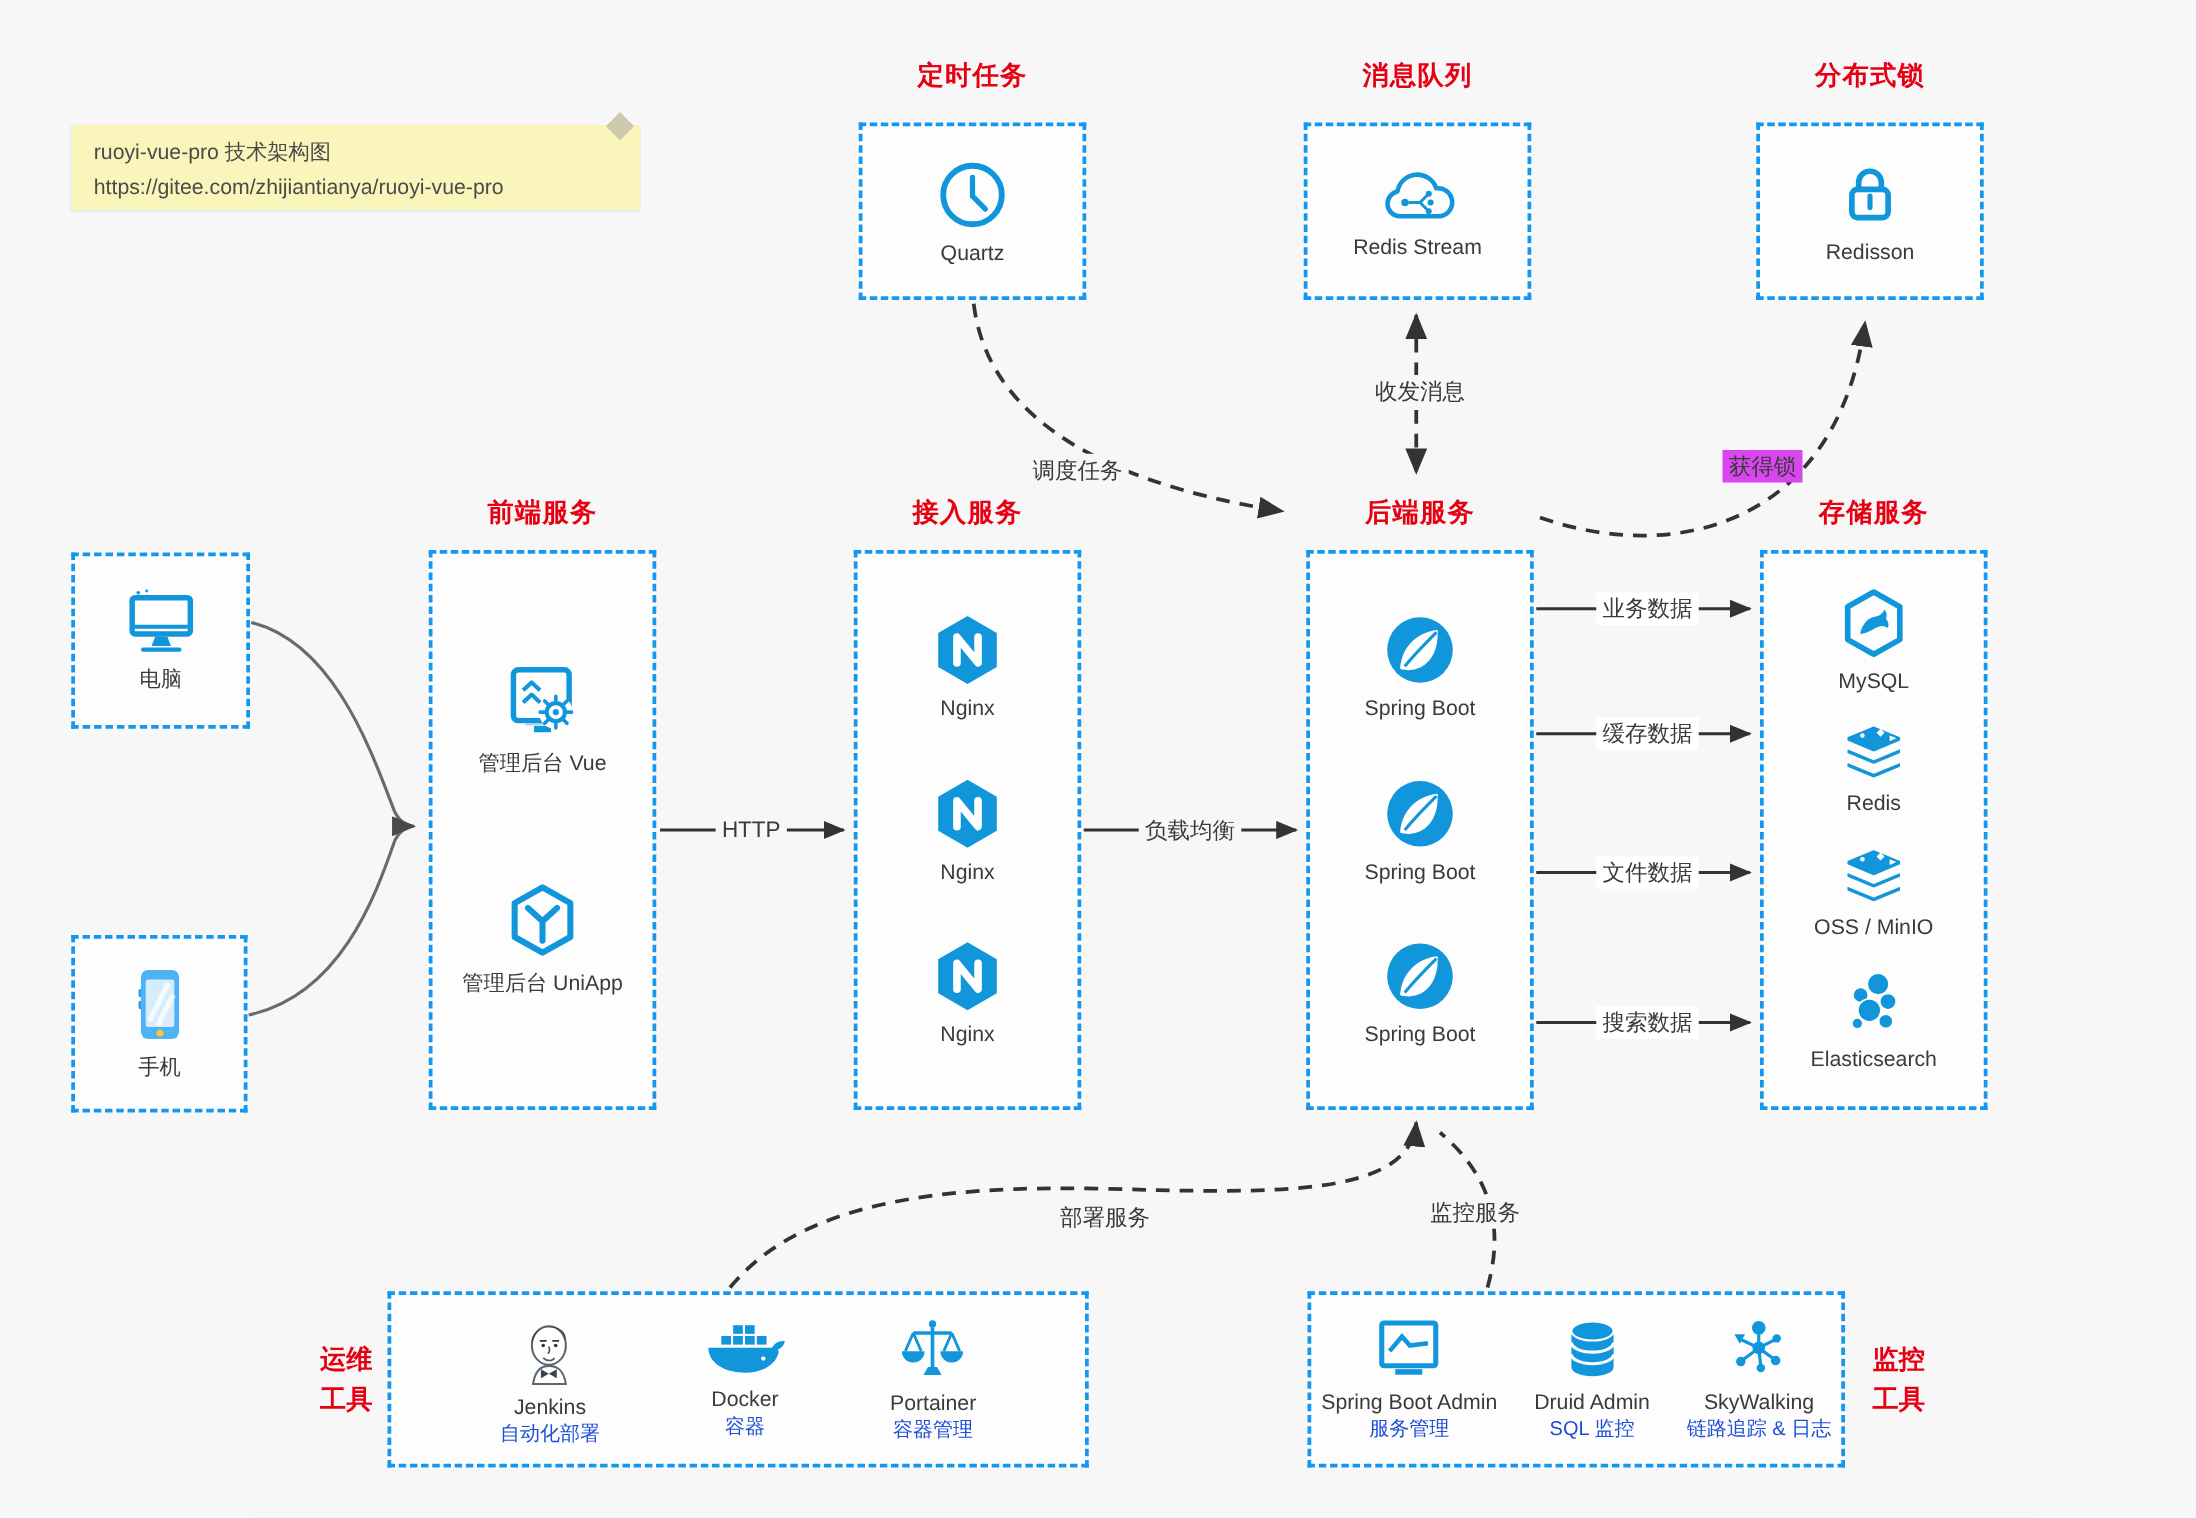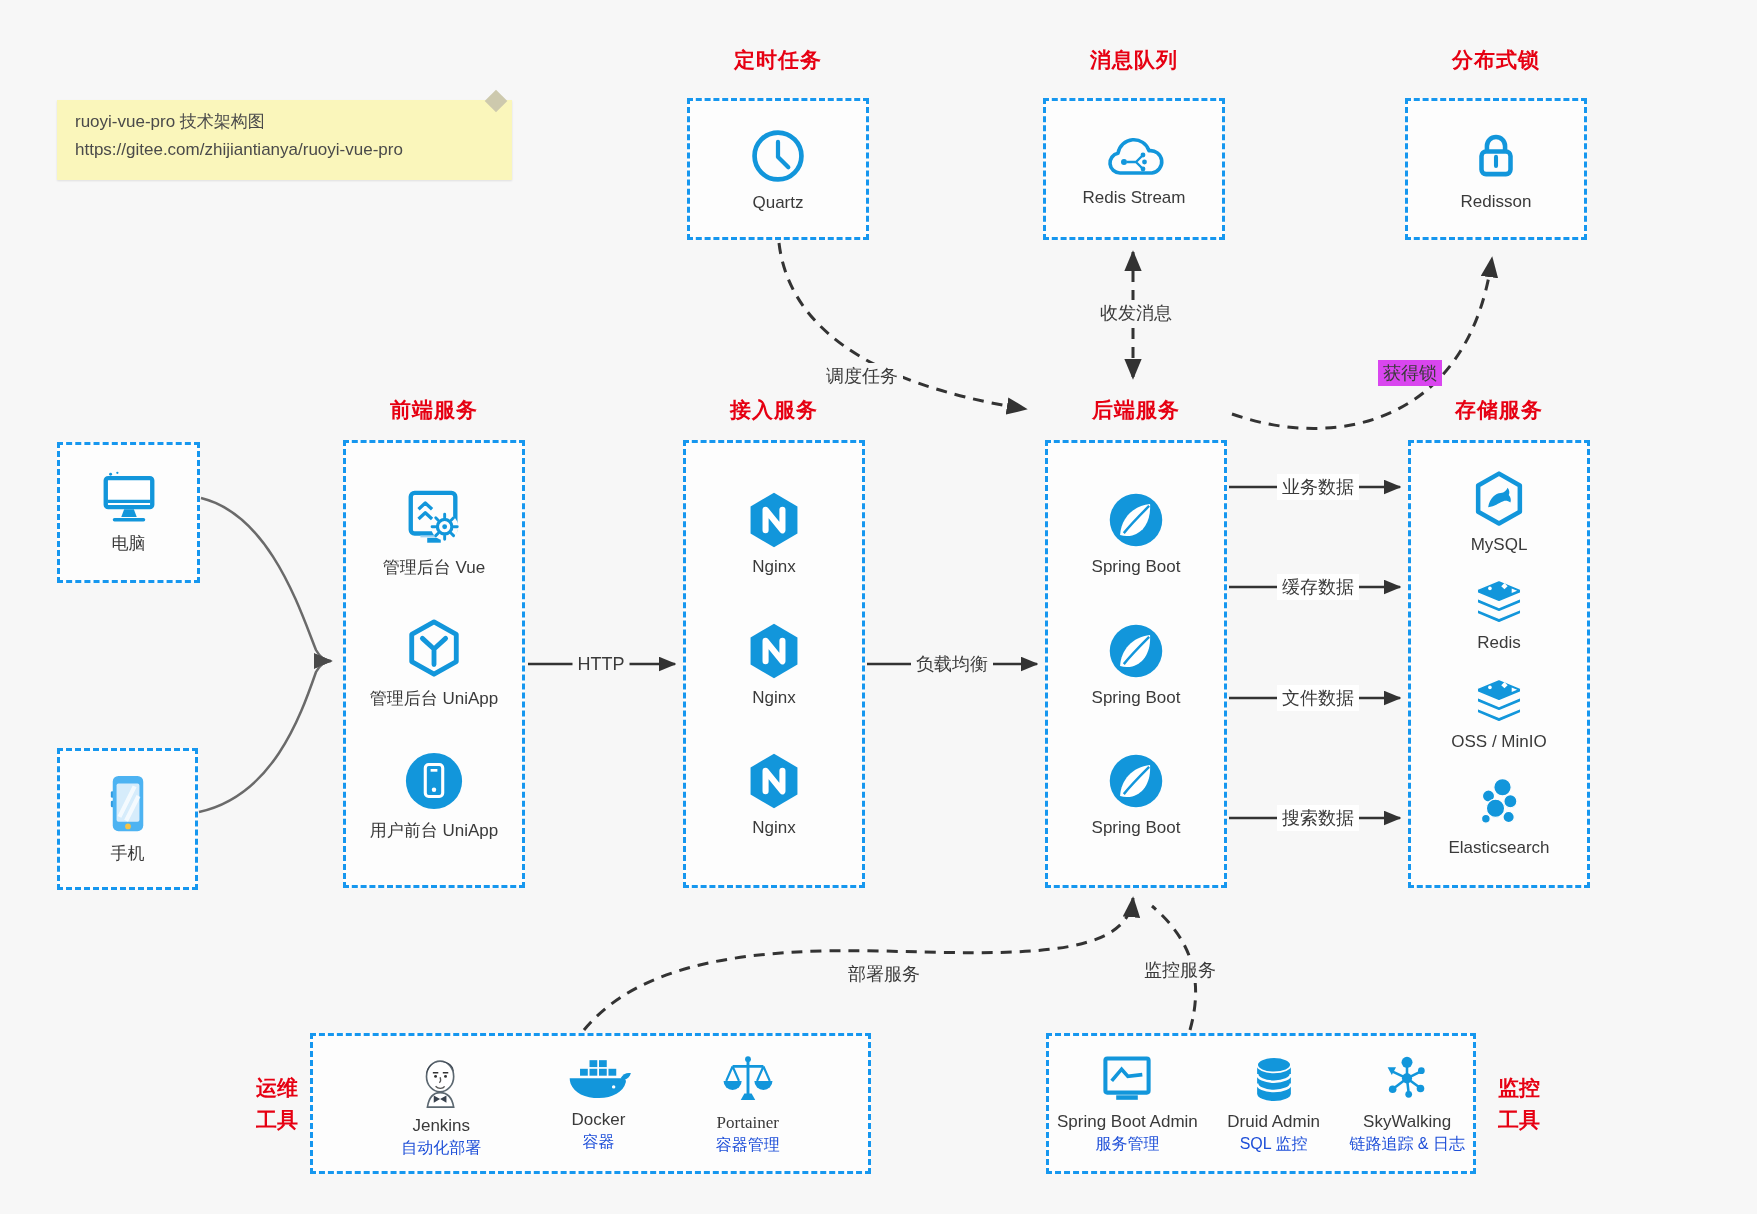--- a/index.html
+++ b/index.html
@@ -1,19 +1,19 @@
 <!DOCTYPE html>
 <html><head>
 <meta charset="utf-8">
 <style>
   html,body{margin:0;padding:0;background:#e9e9e9;}
   .canvas{position:relative;width:1757px;height:1214px;background:#f7f7f7;overflow:hidden;
           font-family:"Liberation Sans","DejaVu Sans",sans-serif;}
   
-  .note{position:absolute;left:57px;top:100px;width:455px;height:80px;background:#faf6bb;
+  .note{position:absolute;left:57px;top:100px;width:455px;height:68px;background:#faf6bb;
         color:#4a4a4a;font-size:17px;line-height:1.62;padding:8px 0 0 18px;box-sizing:border-box;
         box-shadow:0 1px 2px rgba(0,0,0,.10);}
   .note .fold{position:absolute;top:-7px;right:8px;width:16px;height:16px;background:#cdc9ad;
         transform:rotate(45deg);}
   
   .dbox{position:absolute;border:3px dashed #1697ef;background:#fdfdfd;box-sizing:border-box;display:flex;}
   .col{flex:1;display:flex;flex-direction:column;justify-content:space-evenly;align-items:center;padding:4px 0;}
   .row{flex:1;display:flex;justify-content:space-evenly;align-items:center;padding:0 4px;}
   .row.tight{justify-content:space-between;padding:0 8px;}
   .it{display:flex;flex-direction:column;align-items:center;gap:7px;}
@@ -149,29 +149,20 @@
         </svg>
         <div class="lbl">管理后台 Vue</div>
       </div>
       <div class="it">
         <svg class="ic" width="62" height="62" viewBox="0 0 64 64">
           <path d="M32 4 L55 17 V45 L32 58 L9 45 V17 Z" fill="none" stroke="#1296db" stroke-width="5" stroke-linejoin="round"></path>
           <path d="M32 32 V48 M32 32 L20 21 M32 32 L44 21" fill="none" stroke="#1296db" stroke-width="5" stroke-linecap="round"></path>
         </svg>
         <div class="lbl">管理后台 UniApp</div>
       </div>
-      <div class="it">
-        <svg class="ic" width="62" height="62" viewBox="0 0 64 64">
-          <circle cx="32" cy="32" r="29" fill="#1296db"></circle>
-          <rect x="23" y="15" width="18" height="33" rx="3.5" fill="none" stroke="#fff" stroke-width="3.2"></rect>
-          <path d="M28.5 21 h7" stroke="#fff" stroke-width="2.8"></path>
-          <circle cx="32" cy="41" r="2.3" fill="#fff"></circle>
-        </svg>
-        <div class="lbl">用户前台 UniApp</div>
-      </div>
     </div>
   </div>
 
   <div class="dbox" style="left:683px;top:440px;width:182px;height:448px;">
     <div class="col">
       <div class="it">
         <svg class="ic" width="60" height="60" viewBox="0 0 64 64">
           <path d="M32 3 L57 17.5 V46.5 L32 61 L7 46.5 V17.5 Z" fill="#1296db"></path>
           <path d="M23 43 V21 L41 43 V21" fill="none" stroke="#fff" stroke-width="6.5" stroke-linecap="round" stroke-linejoin="round"></path>
         </svg>
@@ -304,21 +295,21 @@
             <path d="M4 27 H64 C68 27 70 29 69 32 C66 43 54 50 38 50 C22 50 9 44 5 33 C4.3 31 4 29 4 27 Z"></path>
             <path d="M63 27 C66 22 70 20 75 21 C74 25 71 28 67 29 Z"></path>
           </g>
           <circle cx="55" cy="37" r="2" fill="#fff"></circle>
         </svg>
         <div>
           <div class="name">Docker</div>
           <div class="desc">容器</div>
         </div>
       </div>
-      <div class="it" style="gap:4px;font-family:Liberation Serif, serif;">
+      <div class="it" style="gap:4px;">
         <svg class="ic" width="58" height="56" viewBox="0 0 64 60">
           <circle cx="32" cy="7" r="3.2" fill="#1296db"></circle>
           <path d="M32 10 V46 M15 15 H49" stroke="#1296db" stroke-width="3.2" fill="none"></path>
           <path d="M24 52 h16 l-4 -7 h-8 Z" fill="#1296db"></path>
           <path d="M15 15 L8 31 M15 15 L22 31 M49 15 L42 31 M49 15 L56 31" stroke="#1296db" stroke-width="2.5" fill="none"></path>
           <path d="M5 31 a10 10 0 0 0 20 0 Z" fill="#1296db"></path>
           <path d="M39 31 a10 10 0 0 0 20 0 Z" fill="#1296db"></path>
         </svg>
         <div>
           <div class="name">Portainer</div>

